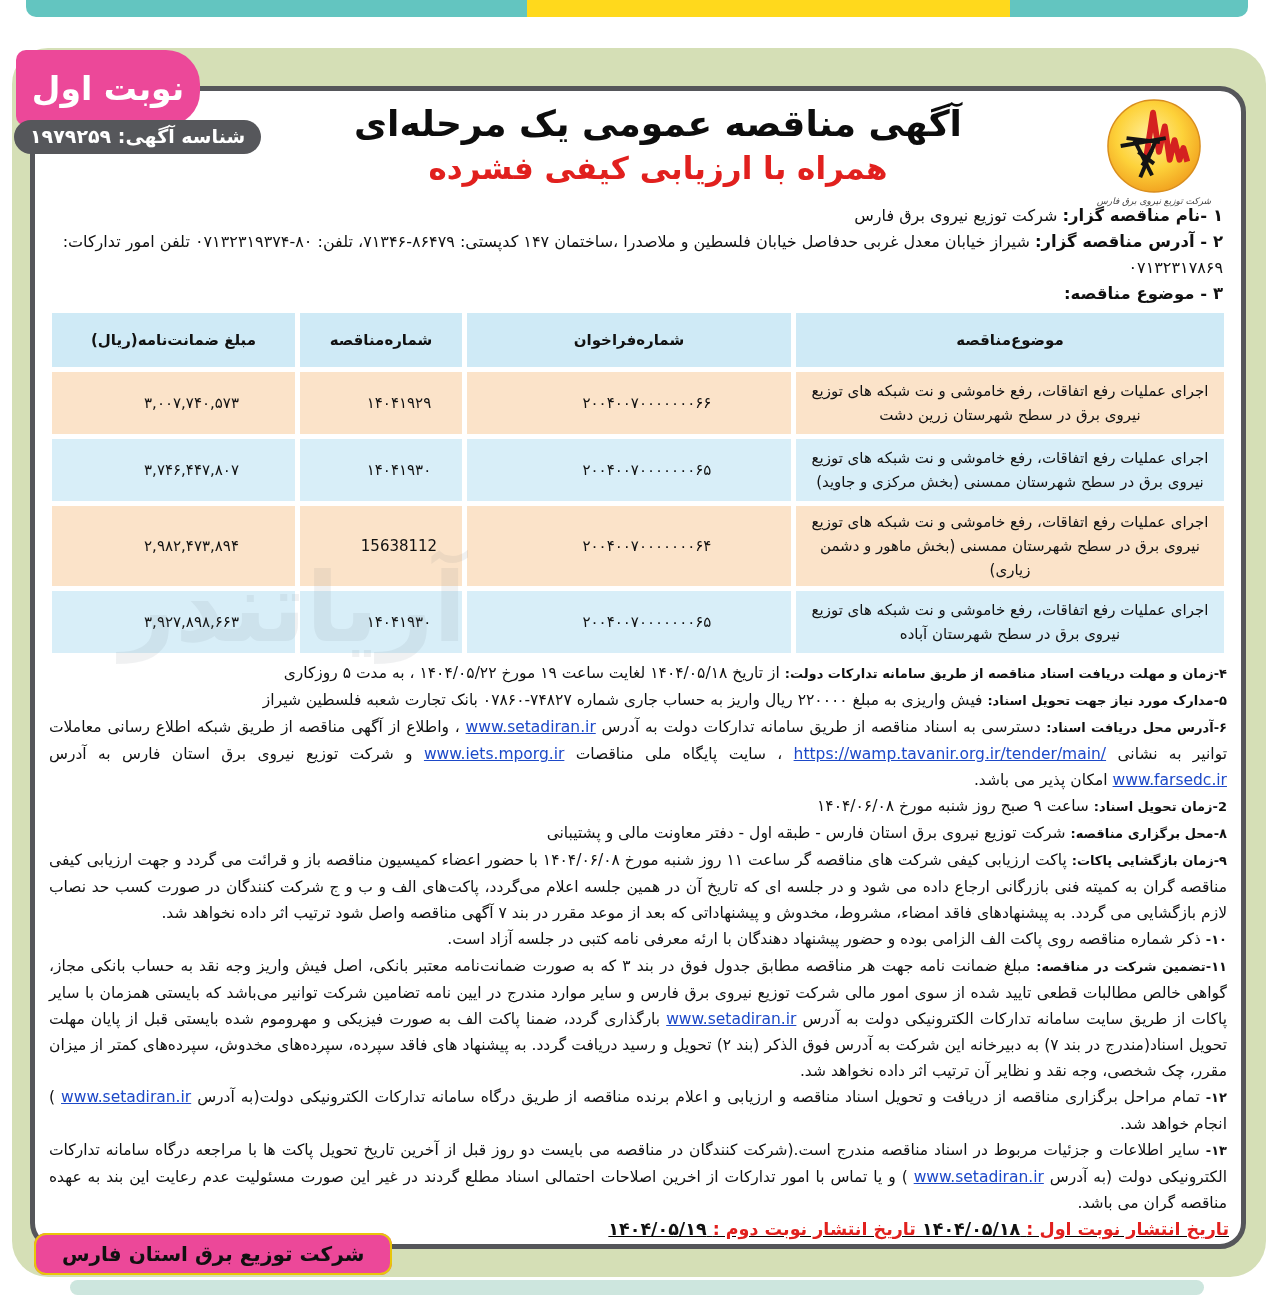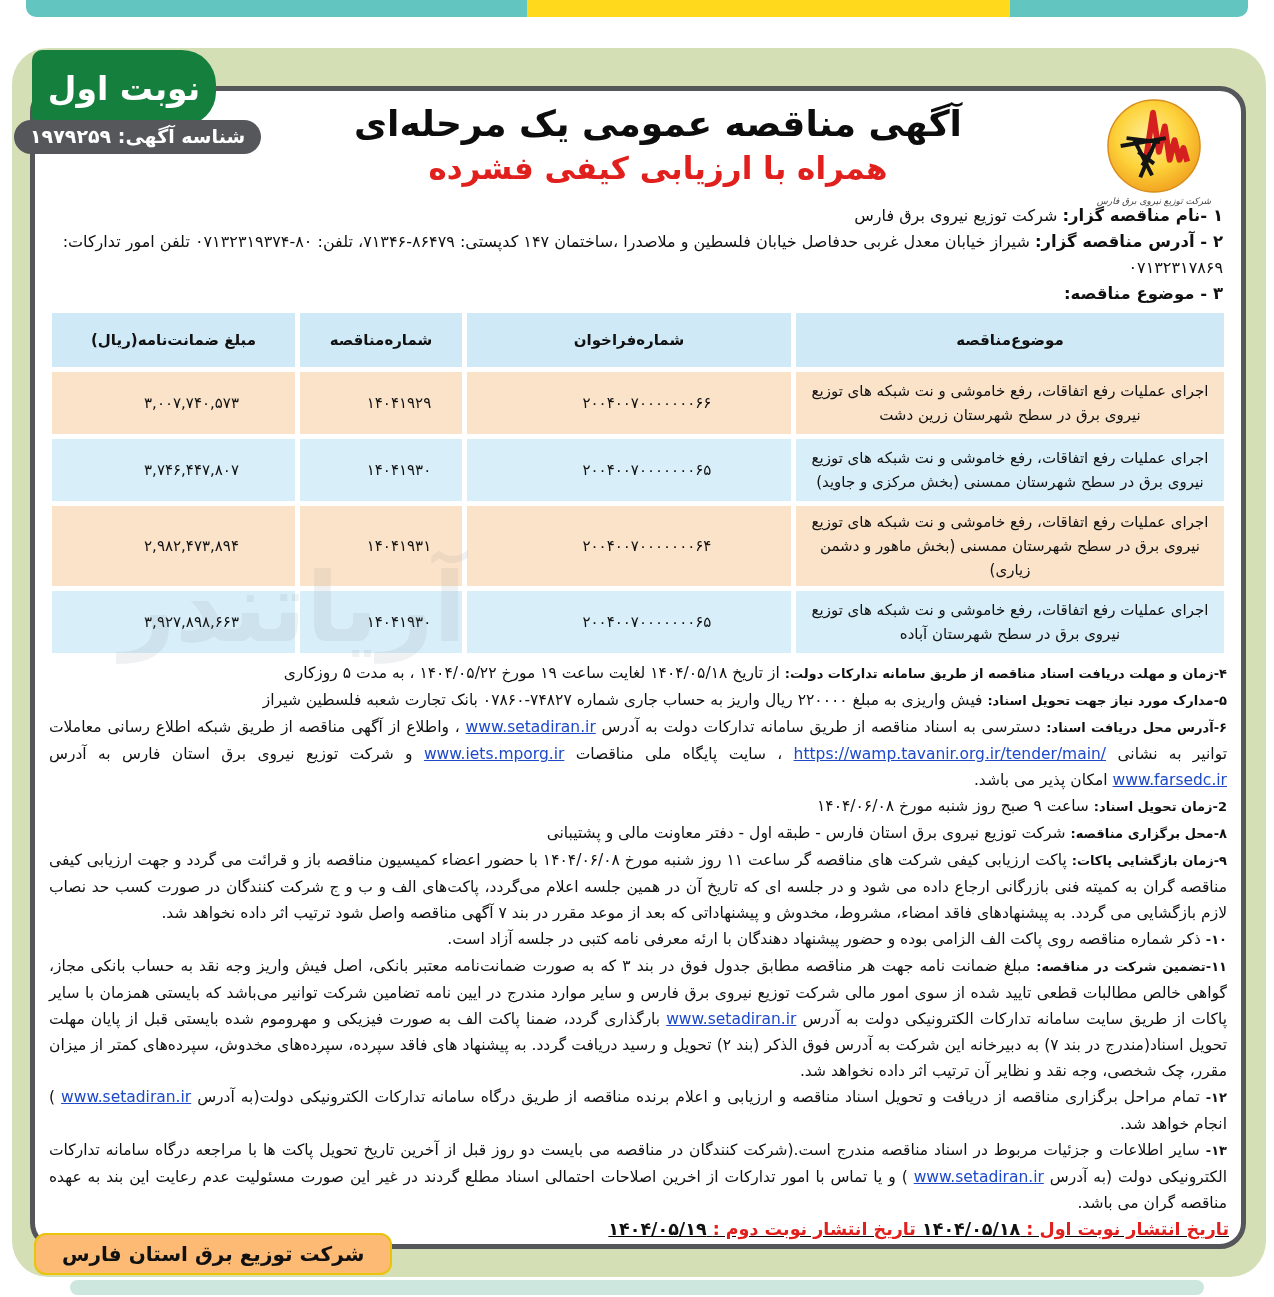--- a/index.html
+++ b/index.html
@@ -15,22 +15,22 @@
   
   .backdrop{position:absolute;top:48px;left:12px;right:8px;bottom:20px;
     background:#d5dfb6;border-radius:36px;z-index:0;}
   .bottom-strip{position:absolute;left:70px;right:70px;bottom:2px;height:15px;
     background:#cde6de;border-radius:8px;z-index:0;}
   
   .card{position:absolute;top:86px;left:30px;right:28px;bottom:48px;
     background:#ffffff;border:5px solid #55565a;border-radius:26px;
     padding:4px 12px 6px;z-index:1;direction:rtl;}
   
-  .badge-first{position:absolute;left:32px;top:50px;width:184px;height:76px;
-    background:#15803d;border-radius:10px 34px 34px 10px;z-index:3;
+  .badge-first{position:absolute;left:16px;top:50px;width:184px;height:76px;
+    background:#ec4899;border-radius:10px 34px 34px 10px;z-index:3;
     display:flex;align-items:center;justify-content:center;
     color:#fff;font-size:33px;font-weight:bold;}
   .badge-id{position:absolute;left:14px;top:120px;z-index:3;
     background:#56575b;border-radius:20px;padding:5px 16px 7px;
     color:#fff;font-size:19px;font-weight:bold;direction:rtl;}
   
   .header{display:flex;direction:rtl;align-items:flex-start;height:106px;}
   .logo-box{width:150px;flex:0 0 150px;text-align:center;padding-top:2px;}
   .logo-box svg{display:block;margin:0 auto;}
   .logo-caption{font-size:9px;color:#444;font-style:italic;margin-top:1px;}
@@ -53,21 +53,21 @@
   
   .items{margin:2px 2px 0;font-size:15.5px;line-height:26px;color:#111;text-align:justify;}
   .items p{margin:0;}
   .items b{font-size:13px;}
   .lnk{color:#1d49c8;text-decoration:underline;direction:ltr;unicode-bidi:isolate;cursor:pointer;}
   
   .footer-line{margin-top:3px;text-align:right;font-size:17.5px;font-weight:bold;direction:rtl;text-decoration:underline;}
   .footer-line .red{color:#e1201e;}
   .footer-line .blk{color:#111;font-weight:bold;}
   .bottom-badge{position:absolute;left:34px;bottom:22px;z-index:3;
-    background:#fdba74;border-radius:12px;padding:9px 28px;
+    background:#ec4899;border-radius:12px;padding:9px 28px;
     font-size:20px;font-weight:bold;color:#111;box-shadow:0 0 0 2px #e8c50a inset;}
   
   .wm{position:absolute;left:120px;right:120px;pointer-events:none;z-index:4;
     text-align:left;color:#66727c;font-weight:bold;}
   .wm-big{top:552px;font-size:96px;opacity:0.09;letter-spacing:10px;}
   .wm-small{top:700px;font-size:30px;opacity:0.14;letter-spacing:16px;}
 </style>
 </head>
 <body>
 
@@ -149,21 +149,21 @@
         </tr>
         <tr class="row-blue">
           <td class="cell-subject">اجرای عملیات رفع اتفاقات، رفع خاموشی و نت شبکه های توزیع نیروی برق در سطح شهرستان ممسنی (بخش مرکزی و جاوید)</td>
           <td><span class="num">۲۰۰۴۰۰۷۰۰۰۰۰۰۰۶۵</span></td>
           <td><span class="num">۱۴۰۴۱۹۳۰</span></td>
           <td><span class="num">۳,۷۴۶,۴۴۷,۸۰۷</span></td>
         </tr>
         <tr class="row-peach">
           <td class="cell-subject">اجرای عملیات رفع اتفاقات، رفع خاموشی و نت شبکه های توزیع نیروی برق در سطح شهرستان ممسنی (بخش ماهور و دشمن زیاری)</td>
           <td><span class="num">۲۰۰۴۰۰۷۰۰۰۰۰۰۰۶۴</span></td>
-          <td><span class="num">۱۴۰۴۱۹۳۱</span></td>
+          <td><span class="num">15638112</span></td>
           <td><span class="num">۲,۹۸۲,۴۷۳,۸۹۴</span></td>
         </tr>
         <tr class="row-blue">
           <td class="cell-subject">اجرای عملیات رفع اتفاقات، رفع خاموشی و نت شبکه های توزیع نیروی برق در سطح شهرستان آباده</td>
           <td><span class="num">۲۰۰۴۰۰۷۰۰۰۰۰۰۰۶۵</span></td>
           <td><span class="num">۱۴۰۴۱۹۳۰</span></td>
           <td><span class="num">۳,۹۲۷,۸۹۸,۶۶۳</span></td>
         </tr>
       </tbody>
     </table>

